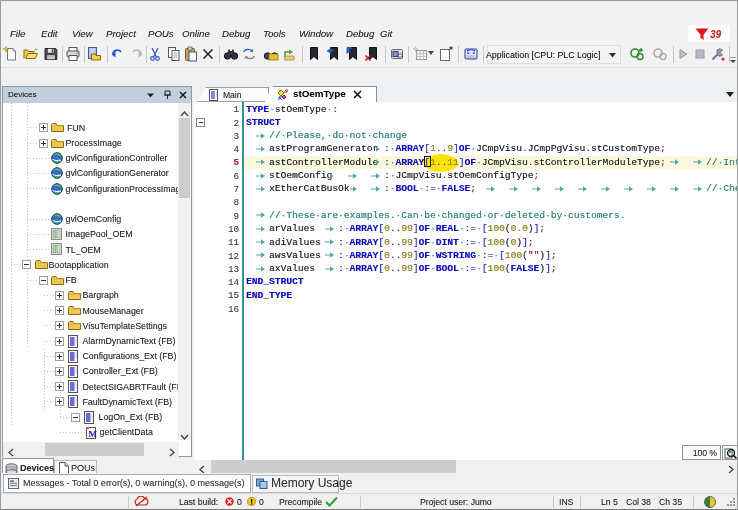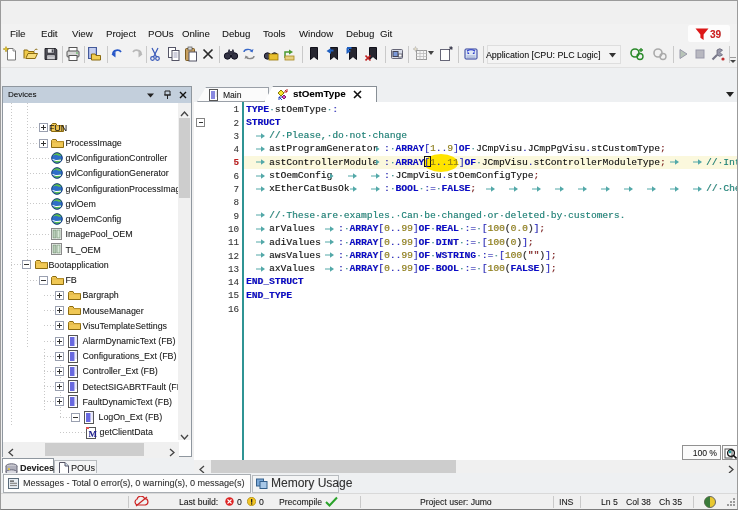--- a/index.html
+++ b/index.html
@@ -3,21 +3,21 @@
 <style>
   html,body{margin:0;padding:0;}
   #win{position:relative;width:738px;height:510px;background:#f0f0f0;overflow:hidden;
        font-family:"Liberation Sans",sans-serif;box-sizing:border-box;border:1px solid #9b9b9b;border-bottom-color:#7c7c7c;
        text-shadow:0.3px 0 0 rgba(0,0,0,0.25);}
   #win *{box-sizing:border-box;}
   .abs{position:absolute;}
   #title{left:0;top:0;width:736px;height:23px;background:#ffffff;}
   #title .txt{left:28px;top:5px;font-size:11.3px;color:#000;}
   #menu{left:0;top:23px;width:736px;height:19px;background:#f2f2f2;}
-  .mi{position:absolute;top:4px;font-size:9.6px;color:#1a1a1a;}
+  .mi{position:absolute;top:4px;font-size:9.6px;color:#1a1a1a;font-style:italic;}
   #tools{left:0;top:42px;width:736px;height:25px;background:#f2f2f2;border-bottom:1px solid #e2e2e2;}
   .tsep{position:absolute;top:3px;width:1px;height:17px;background:#c9c9c9;}
   .tico{position:absolute;top:3px;}
   #gap{left:0;top:67px;width:736px;height:18px;background:#eef0f2;}
   #lpanel{left:1px;top:85px;width:190px;height:371px;background:#fff;border:1px solid #8f979f;}
   #lhead{left:0;top:0;width:188px;height:16px;background:#c3cfdc;font-size:8px;color:#111;}
   #tree{left:0;top:16px;width:176px;height:338px;background:#fff;overflow:hidden;}
   .trow{position:absolute;height:15px;font-size:8.8px;color:#1a1a1a;white-space:nowrap;}
   .sb{background:#f0f0f0;}
   .sbtn{position:absolute;background:#f0f0f0;color:#555;text-align:center;}
@@ -244,21 +244,21 @@
 <div class="trow" style="left:0;top:17.2px;width:175px">
           <div class="abs" style="left:24px;top:7px;width:11px;height:1px;background:repeating-linear-gradient(90deg,#c8c8c8 0 1px,transparent 1px 3px)"></div>
           <svg class="abs" style="left:36px;top:3px" width="9" height="9" viewBox="0 0 9 9">
             <rect x="0.5" y="0.5" width="8" height="8" fill="#fff" stroke="#9aa0b0"></rect>
             <path d="M2 4.5 L7 4.5 M4.5 2 L4.5 7" stroke="#333"></path>
           </svg>
           <svg class="abs" style="left:48px;top:2px" width="13" height="11" viewBox="0 0 13 11">
             <path d="M0.5 2.5 L0.5 9.5 L12.5 9.5 L12.5 3.5 L6 3.5 L5 1.5 L1.5 1.5 Z" fill="#f0c855" stroke="#8a6a10"></path>
             <path d="M0.5 4 L12.5 4" stroke="#e0b242" fill="none"></path>
           </svg>
-          <span class="abs" style="left:46px;top:2.5px">FUN</span>
+          <span class="abs" style="left:64px;top:2.5px">FUN</span>
         </div>
 <div class="trow" style="left:0;top:32.5px;width:175px">
           <div class="abs" style="left:24px;top:7px;width:11px;height:1px;background:repeating-linear-gradient(90deg,#c8c8c8 0 1px,transparent 1px 3px)"></div>
           <svg class="abs" style="left:36px;top:3px" width="9" height="9" viewBox="0 0 9 9">
             <rect x="0.5" y="0.5" width="8" height="8" fill="#fff" stroke="#9aa0b0"></rect>
             <path d="M2 4.5 L7 4.5 M4.5 2 L4.5 7" stroke="#333"></path>
           </svg>
           <svg class="abs" style="left:48px;top:2px" width="13" height="11" viewBox="0 0 13 11">
             <path d="M0.5 2.5 L0.5 9.5 L12.5 9.5 L12.5 3.5 L6 3.5 L5 1.5 L1.5 1.5 Z" fill="#f0c855" stroke="#8a6a10"></path>
             <path d="M0.5 4 L12.5 4" stroke="#e0b242" fill="none"></path>
@@ -290,31 +290,20 @@
 <div class="trow" style="left:0;top:78.2px;width:175px">
           <div class="abs" style="left:24px;top:7px;width:24px;height:1px;background:repeating-linear-gradient(90deg,#c8c8c8 0 1px,transparent 1px 3px)"></div>
           <svg class="abs" style="left:48px;top:1.5px" width="12" height="12" viewBox="0 0 12 12">
             <circle cx="6" cy="6" r="5.3" fill="#2e6ec8"></circle>
             <path d="M1.2 4.5 Q3.5 1.8 6.5 3.2 Q9 4.5 10.8 3.2 Q9.8 1 6 0.8 Q2.8 1 1.2 4.5 Z" fill="#5cbe50"></path>
             <path d="M2 8.8 Q5 10 7 8.2 Q9 6.6 10.3 7.6 Q9.4 10.4 6 11 Q3.4 10.7 2 8.8 Z" fill="#5cbe50"></path>
             <path d="M0.8 7.2 Q4.5 9.4 10 8.2" fill="none" stroke="#ffffff" stroke-width="1"></path>
             <circle cx="6" cy="6" r="5.3" fill="none" stroke="#123a78"></circle>
           </svg>
           <span class="abs" style="left:62.5px;top:2.5px">gvlConfigurationProcessImag</span>
-        </div>
-<div class="trow" style="left:0;top:93.4px;width:175px">
-          <div class="abs" style="left:24px;top:7px;width:24px;height:1px;background:repeating-linear-gradient(90deg,#c8c8c8 0 1px,transparent 1px 3px)"></div>
-          <svg class="abs" style="left:48px;top:1.5px" width="12" height="12" viewBox="0 0 12 12">
-            <circle cx="6" cy="6" r="5.3" fill="#2e6ec8"></circle>
-            <path d="M1.2 4.5 Q3.5 1.8 6.5 3.2 Q9 4.5 10.8 3.2 Q9.8 1 6 0.8 Q2.8 1 1.2 4.5 Z" fill="#5cbe50"></path>
-            <path d="M2 8.8 Q5 10 7 8.2 Q9 6.6 10.3 7.6 Q9.4 10.4 6 11 Q3.4 10.7 2 8.8 Z" fill="#5cbe50"></path>
-            <path d="M0.8 7.2 Q4.5 9.4 10 8.2" fill="none" stroke="#ffffff" stroke-width="1"></path>
-            <circle cx="6" cy="6" r="5.3" fill="none" stroke="#123a78"></circle>
-          </svg>
-          <span class="abs" style="left:62.5px;top:2.5px">gvlOem</span>
         </div>
 <div class="trow" style="left:0;top:108.6px;width:175px">
           <div class="abs" style="left:24px;top:7px;width:24px;height:1px;background:repeating-linear-gradient(90deg,#c8c8c8 0 1px,transparent 1px 3px)"></div>
           <svg class="abs" style="left:48px;top:1.5px" width="12" height="12" viewBox="0 0 12 12">
             <circle cx="6" cy="6" r="5.3" fill="#2e6ec8"></circle>
             <path d="M1.2 4.5 Q3.5 1.8 6.5 3.2 Q9 4.5 10.8 3.2 Q9.8 1 6 0.8 Q2.8 1 1.2 4.5 Z" fill="#5cbe50"></path>
             <path d="M2 8.8 Q5 10 7 8.2 Q9 6.6 10.3 7.6 Q9.4 10.4 6 11 Q3.4 10.7 2 8.8 Z" fill="#5cbe50"></path>
             <path d="M0.8 7.2 Q4.5 9.4 10 8.2" fill="none" stroke="#ffffff" stroke-width="1"></path>
             <circle cx="6" cy="6" r="5.3" fill="none" stroke="#123a78"></circle>
           </svg>

